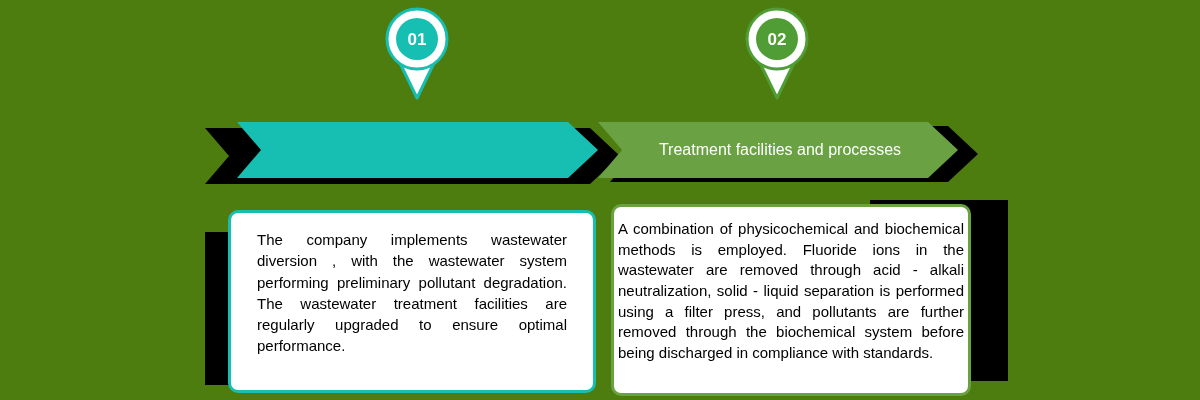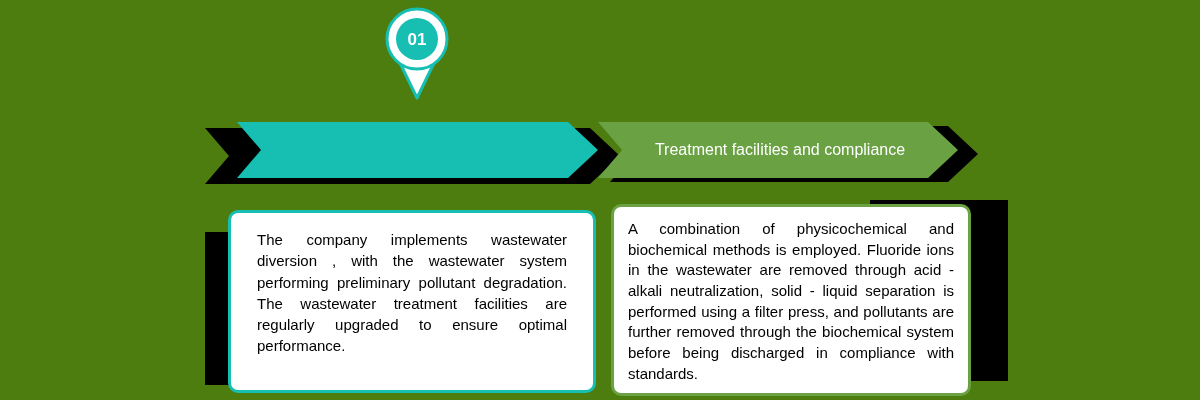--- a/index.html
+++ b/index.html
@@ -69,21 +69,21 @@
     color: #000000;
   }
   .text-box-1 {
     left: 228px; top: 210px; width: 368px; height: 183px;
     border: 3px solid #16bfb2;
     padding: 16px 26px;
   }
   .text-box-2 {
     left: 611px; top: 204px; width: 360px; height: 192px;
     border: 3px solid #69a143;
-    padding: 12px 14px;
+    padding: 12px 4px;
   }
   .box-text {
     font-size: 15px;
     line-height: 1.42;
     text-align: justify;
   }
   .text-box-2 .box-text { line-height: 1.38; }
 </style>
 </head>
 <body>
@@ -92,29 +92,37 @@
 
   <div class="pin pin-1">
     <svg viewBox="0 0 80 100">
       <polygon points="22,55 58,55 40,92" fill="#ffffff" stroke="#16bfb2" stroke-width="3" stroke-linejoin="round"></polygon>
       <circle cx="40" cy="33" r="30" fill="#ffffff" stroke="#16bfb2" stroke-width="3"></circle>
       <circle cx="40" cy="33" r="21" fill="#16bfb2"></circle>
       <text x="40" y="39" text-anchor="middle">01</text>
     </svg>
   </div>
 
+  <div class="pin pin-2">
+    <svg viewBox="0 0 80 100">
+      <polygon points="22,55 58,55 40,92" fill="#ffffff" stroke="#4f9d34" stroke-width="3" stroke-linejoin="round"></polygon>
+      <circle cx="40" cy="33" r="30" fill="#ffffff" stroke="#4f9d34" stroke-width="3"></circle>
+      <circle cx="40" cy="33" r="21" fill="#4f9d34"></circle>
+      <text x="40" y="39" text-anchor="middle">02</text>
+    </svg>
+  </div>
 
   <svg class="banner-svg" viewBox="0 0 790 80">
     <polygon points="5,16 390,16 420,44 390,72 5,72 29,44" fill="#000000"></polygon>
     <polygon points="410,14 748,14 778,42 748,70 410,70 434,42" fill="#000000"></polygon>
     <polygon points="37,10 368,10 398,38 368,66 37,66 61,38" fill="#16bfb2"></polygon>
     <polygon points="398,10 728,10 758,38 728,66 398,66 422,38" fill="#69a143"></polygon>
   </svg>
 
-  <div class="banner-label banner-label-2">Treatment facilities and compliance</div>
+  <div class="banner-label banner-label-2">Treatment facilities and processes</div>
 
   <div class="shadow-block shadow-1"></div>
   <div class="shadow-block shadow-2"></div>
 
   <div class="text-box text-box-1">
     <div class="box-text">The company implements wastewater diversion , with the wastewater system performing preliminary pollutant degradation. The wastewater treatment facilities are regularly upgraded to ensure optimal performance.</div>
   </div>
 
   <div class="text-box text-box-2">
     <div class="box-text">A combination of physicochemical and biochemical methods is employed. Fluoride ions in the wastewater are removed through acid - alkali neutralization, solid - liquid separation is performed using a filter  press, and pollutants are further  removed  through the biochemical system before being discharged in compliance with standards.</div>

